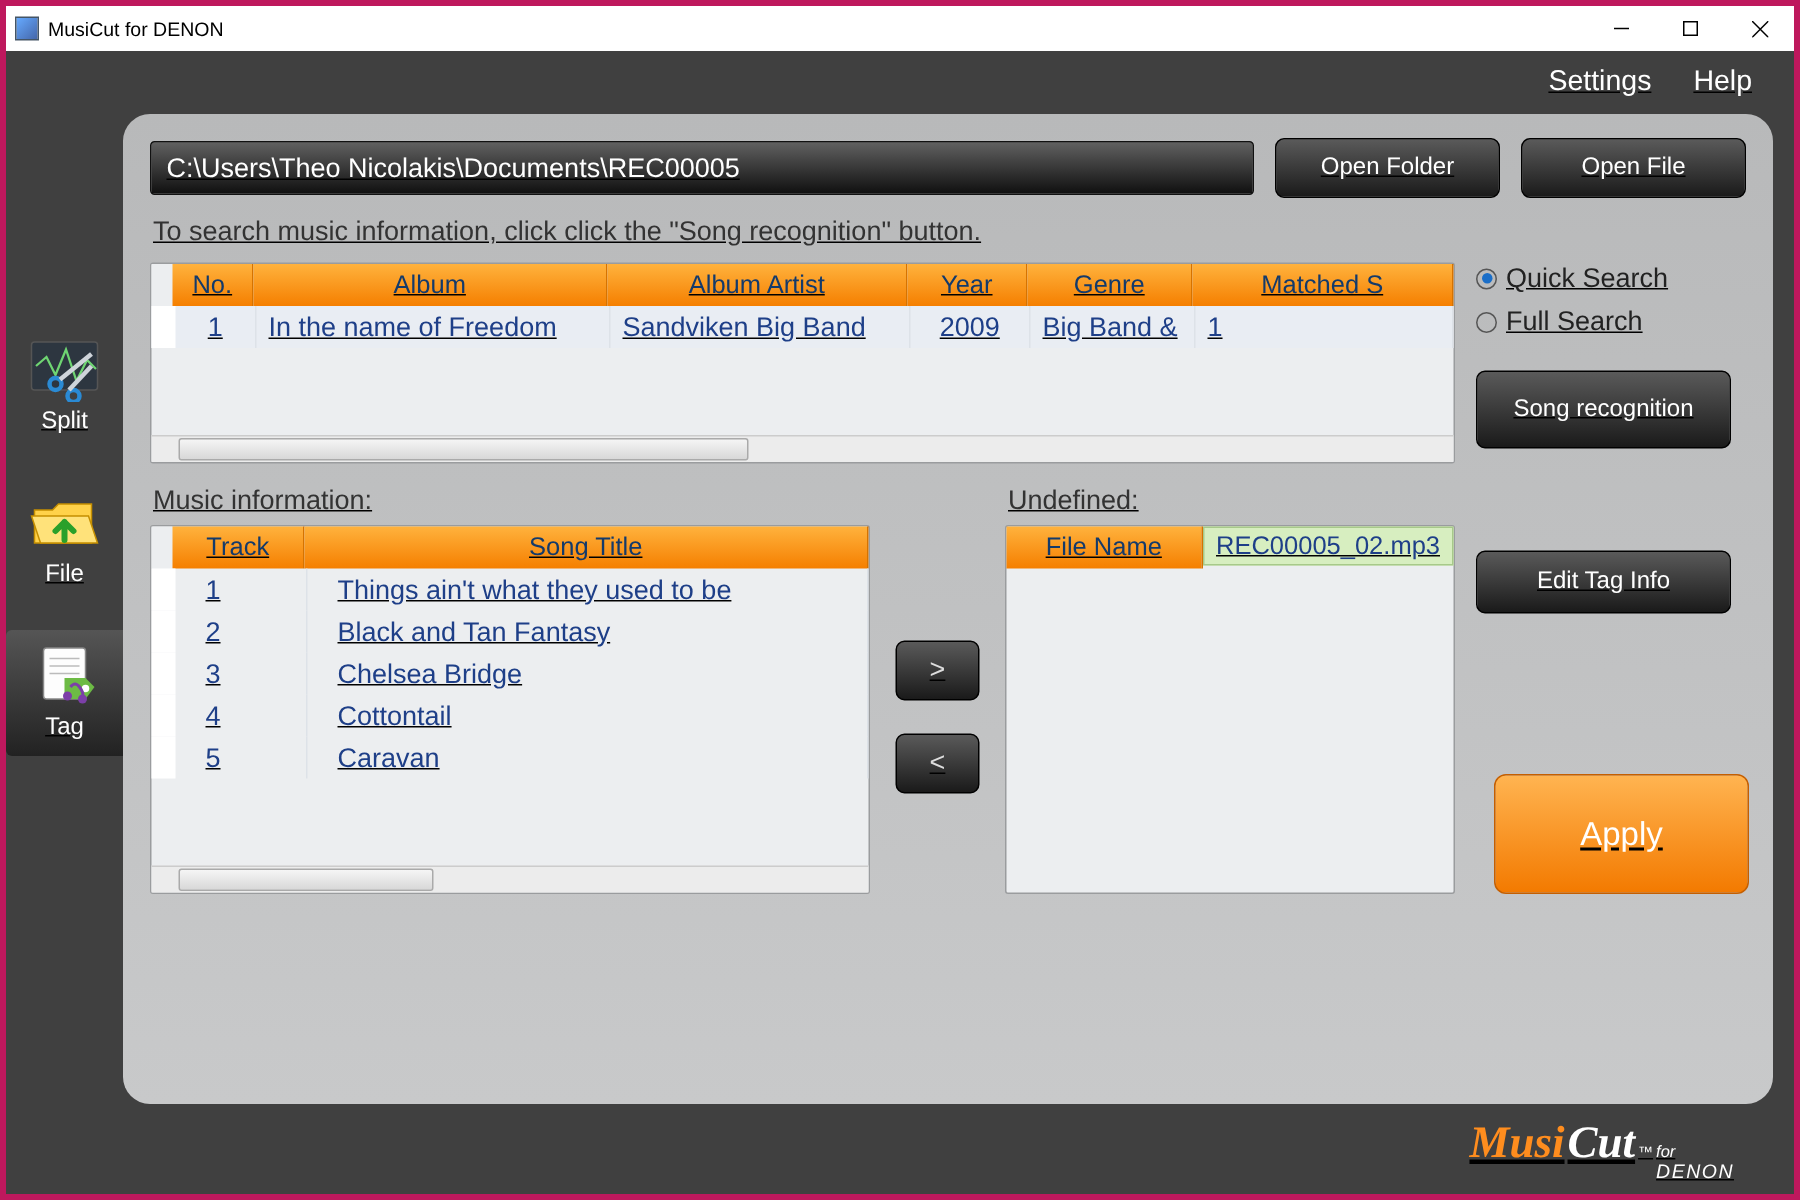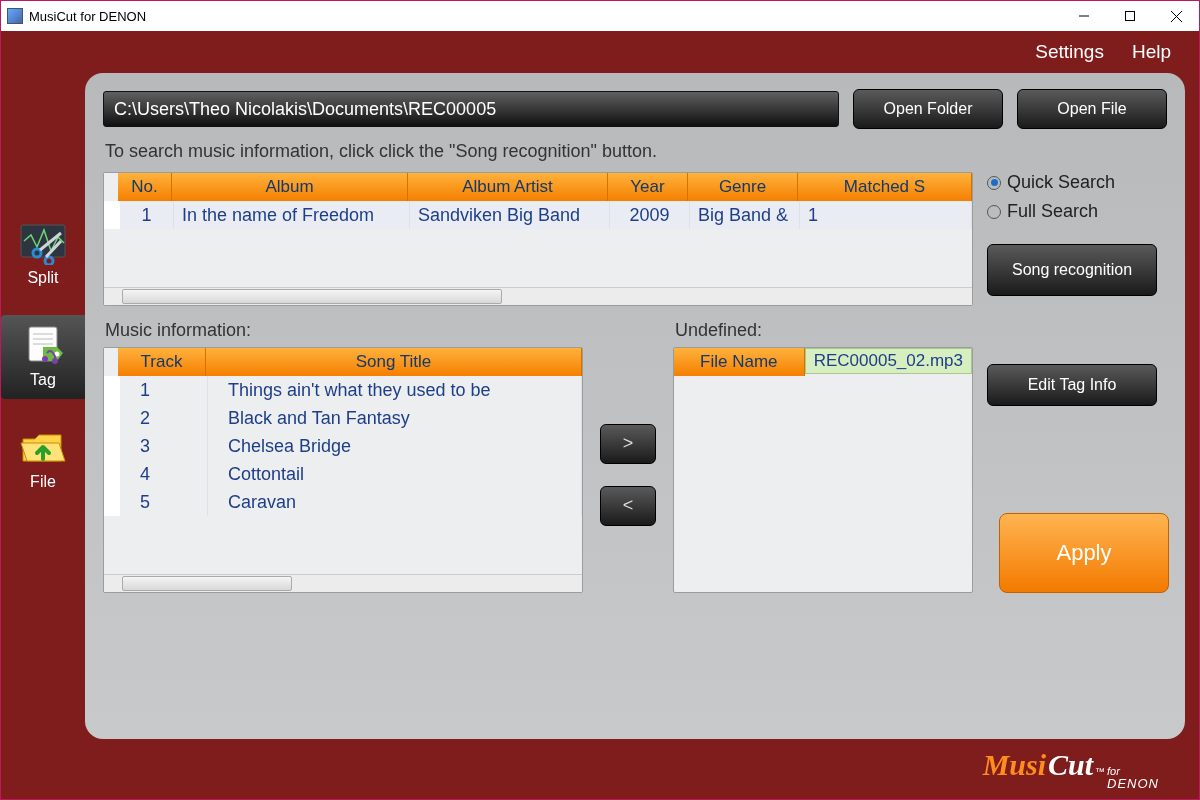--- a/index.html
+++ b/index.html
@@ -1,26 +1,26 @@
 <!DOCTYPE html>
 <html><head>
 <meta charset="utf-8">
 <style>
 * { margin:0; padding:0; box-sizing:border-box; font-family:"Segoe UI",Tahoma,sans-serif; }
 html,body{ width:1200px; height:800px; overflow:hidden; background:#fff; }
-.window{ width:1200px; height:800px; display:flex; flex-direction:column; border:1px solid #be185d; }
+.window{ width:1200px; height:800px; display:flex; flex-direction:column; border:4px solid #be185d; }
 
 
 .titlebar{ height:30px; background:#fff; display:flex; align-items:center; padding:0 0 0 6px; font-size:13px; color:#000; }
 .titlebar .app-icon{ width:16px; height:16px; margin-right:6px; background:linear-gradient(135deg,#6af,#46a); border:1px solid #456; }
 .winbtns{ margin-left:auto; display:flex; }
 .winbtn{ width:46px; height:30px; display:flex; align-items:center; justify-content:center; font-size:13px; color:#000; }
 
 
-.appbody{ flex:1; background:#7f1d1d; display:flex; flex-direction:column; position:relative; }
+.appbody{ flex:1; background:#404040; display:flex; flex-direction:column; position:relative;text-decoration:underline; }
 .topmenu{ height:42px; display:flex; justify-content:flex-end; align-items:center; gap:28px; padding-right:28px; }
 .topmenu .mlink{ color:#fff; font-size:19px; }
 
 .midrow{ flex:1; display:flex; gap:0; padding:0 14px 0 0; }
 
 
 .leftnav{ width:110px; display:flex; flex-direction:column; align-items:center; padding-top:140px; gap:18px; }
 .navitem{ width:100%; display:flex; flex-direction:column; align-items:center; gap:4px; padding:8px 0 10px; border-radius:4px 0 0 4px; }
 .navitem.active{ background:linear-gradient(#555,#222); }
 .navitem .nicon{ width:52px; height:44px; }
@@ -118,47 +118,47 @@
             <svg width="52" height="44" viewBox="0 0 52 44">
               <rect x="4" y="4" width="44" height="32" rx="2" fill="#2d3640" stroke="#555"></rect>
               <polyline points="7,20 14,14 20,26 27,9 34,30 41,16 47,22" fill="none" stroke="#6fd572" stroke-width="1.5"></polyline>
               <circle cx="20" cy="32" r="4" fill="none" stroke="#2a8ad4" stroke-width="3"></circle>
               <circle cx="32" cy="40" r="4" fill="none" stroke="#2a8ad4" stroke-width="3"></circle>
               <line x1="23" y1="29" x2="44" y2="12" stroke="#cfd4da" stroke-width="3"></line>
               <line x1="29" y1="36" x2="44" y2="20" stroke="#cfd4da" stroke-width="3"></line>
             </svg>
           </div>
           <span class="nlabel">Split</span>
+        </div>
+        <div class="navitem">
+          <div class="nicon">
+            <svg width="52" height="44" viewBox="0 0 52 44">
+              <path d="M6 14 L18 14 L22 10 L44 10 L44 36 L6 36 Z" fill="#ffd24a" stroke="#c58f00"></path>
+              <path d="M10 36 L48 36 L42 18 L4 18 Z" fill="#ffe27a" stroke="#c58f00"></path>
+              <path d="M26 34 L26 22 M26 22 L20 28 M26 22 L32 28" fill="none" stroke="#2aa02a" stroke-width="4" stroke-linecap="round" stroke-linejoin="round"></path>
+            </svg>
+          </div>
+          <span class="nlabel">File</span>
         </div>
         <div class="navitem active">
           <div class="nicon">
             <svg width="52" height="44" viewBox="0 0 52 44">
               <rect x="12" y="4" width="28" height="34" rx="2" fill="#fdfdfd" stroke="#888"></rect>
               <line x1="16" y1="11" x2="36" y2="11" stroke="#bbb"></line>
               <line x1="16" y1="16" x2="36" y2="16" stroke="#bbb"></line>
               <line x1="16" y1="21" x2="36" y2="21" stroke="#bbb"></line>
               <path d="M26 24 L40 24 L46 30 L40 38 L26 38 Z" fill="#6dbb45"></path>
               <circle cx="40" cy="31" r="2.5" fill="#fff"></circle>
               <path d="M30 30 q3 -4 6 0 q3 4 2 6" fill="none" stroke="#7c3fa8" stroke-width="2"></path>
               <circle cx="28" cy="36" r="3" fill="#7c3fa8"></circle>
               <circle cx="38" cy="38" r="3" fill="#7c3fa8"></circle>
             </svg>
           </div>
           <span class="nlabel">Tag</span>
         </div>
-        <div class="navitem">
-          <div class="nicon">
-            <svg width="52" height="44" viewBox="0 0 52 44">
-              <path d="M6 14 L18 14 L22 10 L44 10 L44 36 L6 36 Z" fill="#ffd24a" stroke="#c58f00"></path>
-              <path d="M10 36 L48 36 L42 18 L4 18 Z" fill="#ffe27a" stroke="#c58f00"></path>
-              <path d="M26 34 L26 22 M26 22 L20 28 M26 22 L32 28" fill="none" stroke="#2aa02a" stroke-width="4" stroke-linecap="round" stroke-linejoin="round"></path>
-            </svg>
-          </div>
-          <span class="nlabel">File</span>
-        </div>
       </div>
 
       <div class="mainpanel">
 
         <div class="pathrow">
           <div class="pathbar">
             <span>C:\Users\Theo Nicolakis\Documents\REC00005</span>
           </div>
           <div class="btn-dark">Open Folder</div>
           <div class="btn-dark">Open File</div>

